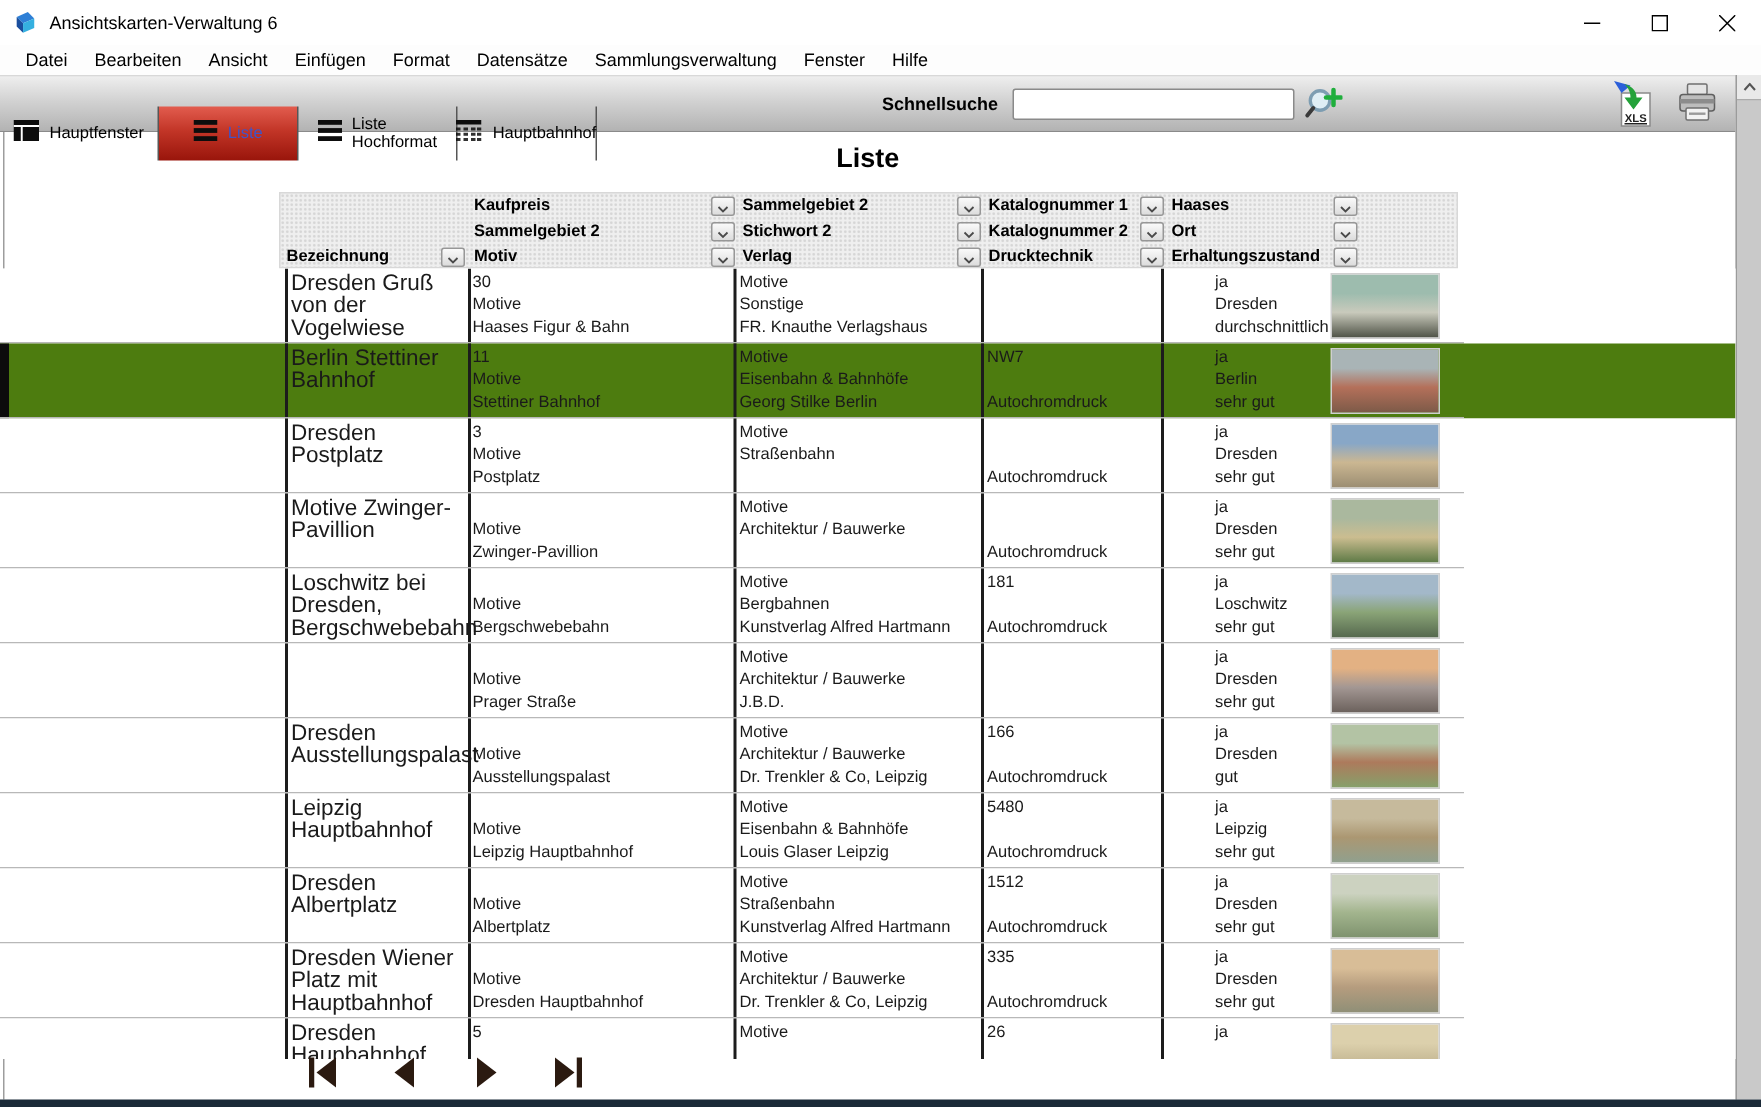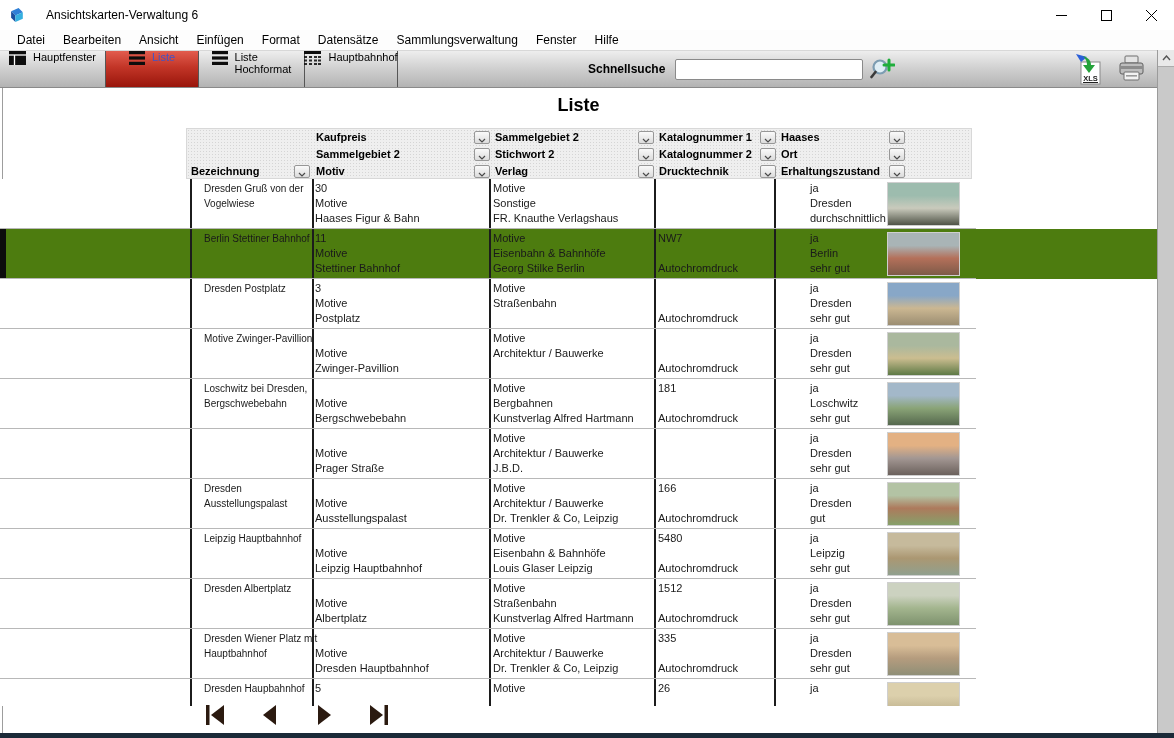--- a/index.html
+++ b/index.html
@@ -2,33 +2,33 @@
 <html><head>
 <meta charset="utf-8">
 <style>
   * { margin:0; padding:0; box-sizing:border-box; }
   html,body { width:1174px; height:738px; }
   body { font-family:"Liberation Sans", sans-serif; background:#fff; position:relative; overflow:hidden; color:#111; }
 
   
   .titlebar { position:absolute; left:0; top:0; width:1174px; height:30px; background:#fff; display:flex; align-items:center; }
   .app-icon { margin-left:9px; width:18px; height:18px; display:inline-flex; align-items:center; }
-  .win-title { margin-left:19px; font-size:12px; color:#000; }
+  .win-title { margin-left:6px; font-size:12px; color:#000; }
   .win-controls { position:absolute; right:0; top:0; height:30px; display:flex; }
   .win-btn { width:45px; height:30px; display:flex; align-items:center; justify-content:center; cursor:default; }
 
   
   .menubar { position:absolute; left:0; top:30px; width:1174px; height:20px; background:#fdfdfd; display:flex; align-items:center; padding-left:8px; }
   .menu-item { font-size:12px; color:#000; padding:2px 9px; white-space:nowrap; }
 
   
   .toolbar { position:absolute; left:0; top:50px; width:1157px; height:38px;
              background:linear-gradient(#eeeeee, #d2d2d2 45%, #b3b3b3); border-top:1px solid #d8d8d8; border-bottom:1px solid #8a8a8a; }
   .tb-buttons { position:absolute; left:0; top:0; height:100%; display:flex; }
-  .tb-btn { height:100%; display:flex; justify-content:center; gap:7px; border-right:1px solid #565656; padding:0 8px; }
+  .tb-btn { height:100%; display:flex; align-items:center; justify-content:center; gap:7px; border-right:1px solid #565656; padding:0 8px;margin-top:20px; }
   .tb-btn .lbl { font-size:11px; line-height:12px; color:#000; text-align:left; }
   .tb-btn.active { background:linear-gradient(#e briefly); }
   .tb-btn.active { background:linear-gradient(#e25c4e, #c23527 45%, #99150b); }
   .tb-btn.active .lbl { color:#4054c8; }
   .w-hauptfenster { width:106px; } .w-liste { width:93px; } .w-liste-hochformat { width:106px; } .w-preistabelle { width:93px; }
 
   .search-area { position:absolute; left:588px; top:0; height:100%; display:flex; align-items:center; }
   .search-label { font-size:12px; font-weight:bold; color:#000; margin-right:10px; }
   .search-input { width:188px; height:21px; border:1px solid #8a8a8a; border-radius:2px; background:#fff; font-size:12px; padding:0 4px; font-family:"Liberation Sans",sans-serif; }
   .search-icon { margin-left:6px; display:inline-flex; }
@@ -55,21 +55,21 @@
   .dd { position:absolute; right:0; top:2px; width:16px; height:13px; background:linear-gradient(#fafafa,#dcdcdc); border:1px solid #979797; border-radius:2px; display:flex; align-items:center; justify-content:center; }
 
   
   .tbody { position:absolute; left:0; top:179px; width:1157px; height:527px; overflow:hidden; background:#fff; }
   .row { position:absolute; left:0; width:1157px; height:50px; background:#fff; }
   .row.selected { background:#4d7c0f; }
   .selmark { position:absolute; left:0; top:0; width:6px; height:100%; background:#0c0c0c; }
   .sep { position:absolute; left:0; bottom:0; width:976px; height:1px; background:#b8b8b8; }
   .vb { position:absolute; top:0; width:1.5px; height:100%; background:#1c1c1c; }
   .vb1{left:190px;} .vb2{left:312px;} .vb3{left:489px;} .vb4{left:654px;} .vb5{left:774px;}
-  .cell-name { position:absolute; left:204px; top:2px; width:116px; font-size:10px; line-height:15px; color:#1a1a1a; }
+  .cell-name { position:absolute; left:194px; top:2px; width:116px; font-size:15px; line-height:15px; color:#1a1a1a; }
   .cell-lines { position:absolute; top:2px; }
   .cl2{left:315px;width:172px;} .cl3{left:493px;width:159px;} .cl4{left:658px;width:114px;} .cl5{left:778px;width:104px;margin-left:32px;}
   .cline { height:15px; line-height:15px; font-size:11px; white-space:nowrap; color:#1a1a1a; }
   .thumb { position:absolute; left:887px; top:3px; width:73px; height:44px; border:1px solid #cfcfcf; }
 
   
   .nav { position:absolute; left:203px; top:704px; display:flex; gap:28px; }
   .nav-btn { width:26px; height:26px; display:flex; align-items:center; justify-content:center; }
 
   .bottombar { position:absolute; left:0; top:733px; width:1174px; height:5px; background:#1b2a38; }

